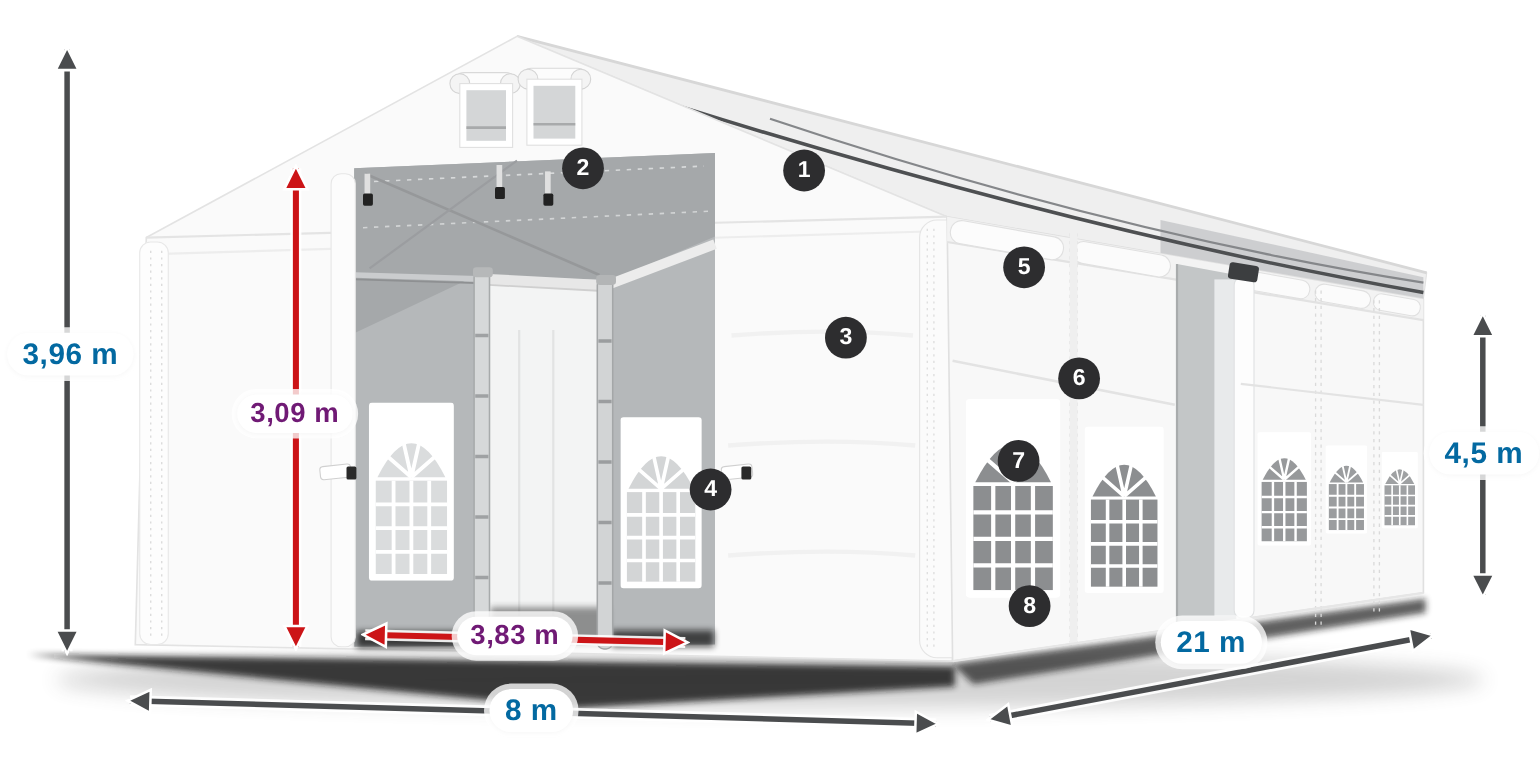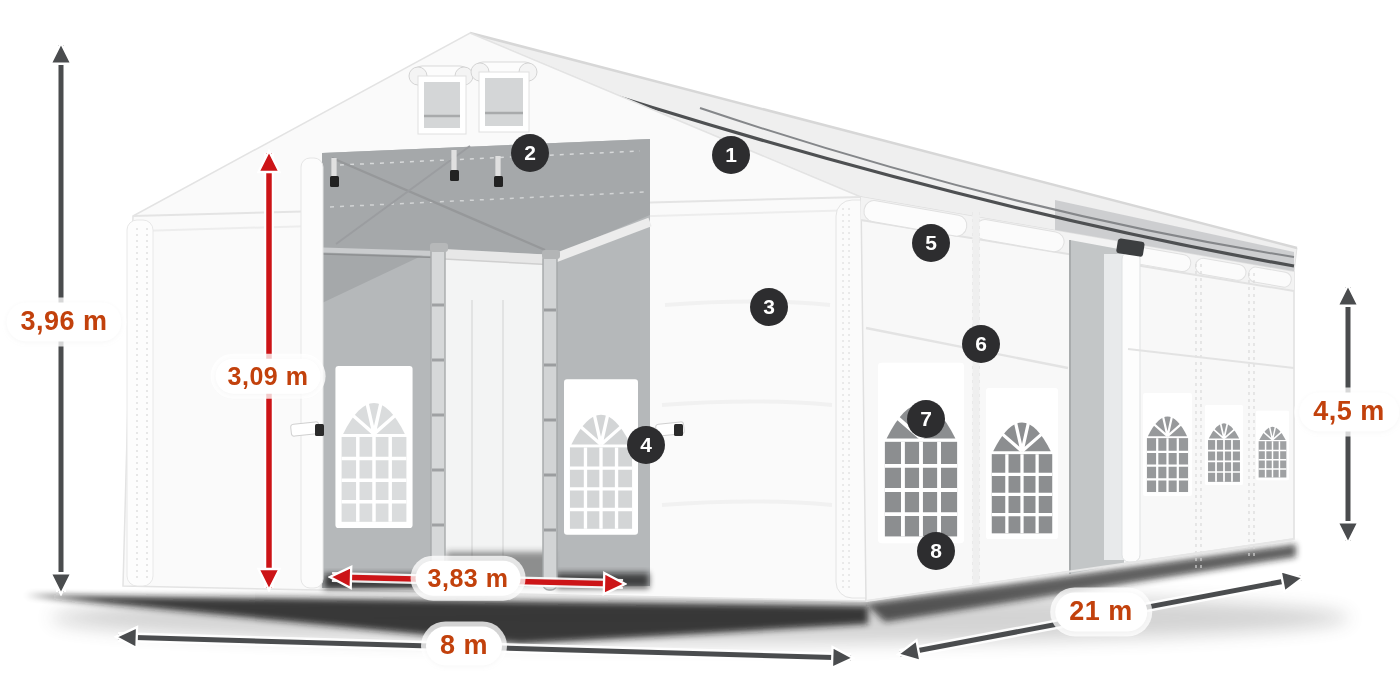--- a/index.html
+++ b/index.html
@@ -4,26 +4,26 @@
 <style>
   html,body{margin:0;padding:0;background:#ffffff;}
   .stage{
     position:relative;width:1400px;height:700px;background:#ffffff;
     overflow:hidden;font-family:"Liberation Sans",sans-serif;
   }
   .art{position:absolute;left:0;top:0;width:1400px;height:700px;display:block;}
   .dim-pill{
     position:absolute;transform:translate(-50%,-50%);
     background:#ffffff;border-radius:22px;padding:4px 14px;
-    font-weight:bold;font-size:27px;color:#c2410c;white-space:nowrap;
+    font-weight:bold;font-size:27px;color:#0369a1;white-space:nowrap;
     letter-spacing:.5px;line-height:1.15;
     box-shadow:0 0 0 5px rgba(255,255,255,.78),0 1px 5px rgba(0,0,0,.16);
     z-index:5;
   }
-  .dim-pill.red{color:#c2410c;font-size:25px;padding:3px 12px;}
+  .dim-pill.red{color:#701a75;font-size:25px;padding:3px 12px;}
   .badge{
     position:absolute;transform:translate(-50%,-50%);
     width:38px;height:38px;border-radius:50%;
     background:#2d2d2f;color:#ffffff;font-weight:bold;font-size:21px;
     display:flex;align-items:center;justify-content:center;z-index:4;
   }
 </style>
 </head>
 <body>
 
@@ -223,22 +223,22 @@
     <g>
       <path d="M1348,287 V541" stroke="#ffffff" stroke-width="10" opacity="0.9"></path>
       <path d="M1348,287 V541" stroke="#4a4c4e" stroke-width="5" marker-start="url(#mD)" marker-end="url(#mD)"></path>
     </g>
   </g>
 </svg>
 
 <div class="dim-pill" style="left:64px;top:322px">3,96 m</div>
 <div class="dim-pill red" style="left:268px;top:376px">3,09 m</div>
 <div class="dim-pill red" style="left:468px;top:578px">3,83 m</div>
-<div class="dim-pill" style="left:464px;top:646px">8 m</div>
-<div class="dim-pill" style="left:1101px;top:612px">21 m</div>
+<div class="dim-pill" style="left:483px;top:646px">8 m</div>
+<div class="dim-pill" style="left:1101px;top:584px">21 m</div>
 <div class="dim-pill" style="left:1349px;top:412px">4,5 m</div>
 
 <div class="badge" style="left:731px;top:155px">1</div>
 <div class="badge" style="left:530px;top:153px">2</div>
 <div class="badge" style="left:769px;top:307px">3</div>
 <div class="badge" style="left:646px;top:445px">4</div>
 <div class="badge" style="left:931px;top:243px">5</div>
 <div class="badge" style="left:981px;top:344px">6</div>
 <div class="badge" style="left:926px;top:419px">7</div>
 <div class="badge" style="left:936px;top:551px">8</div>

